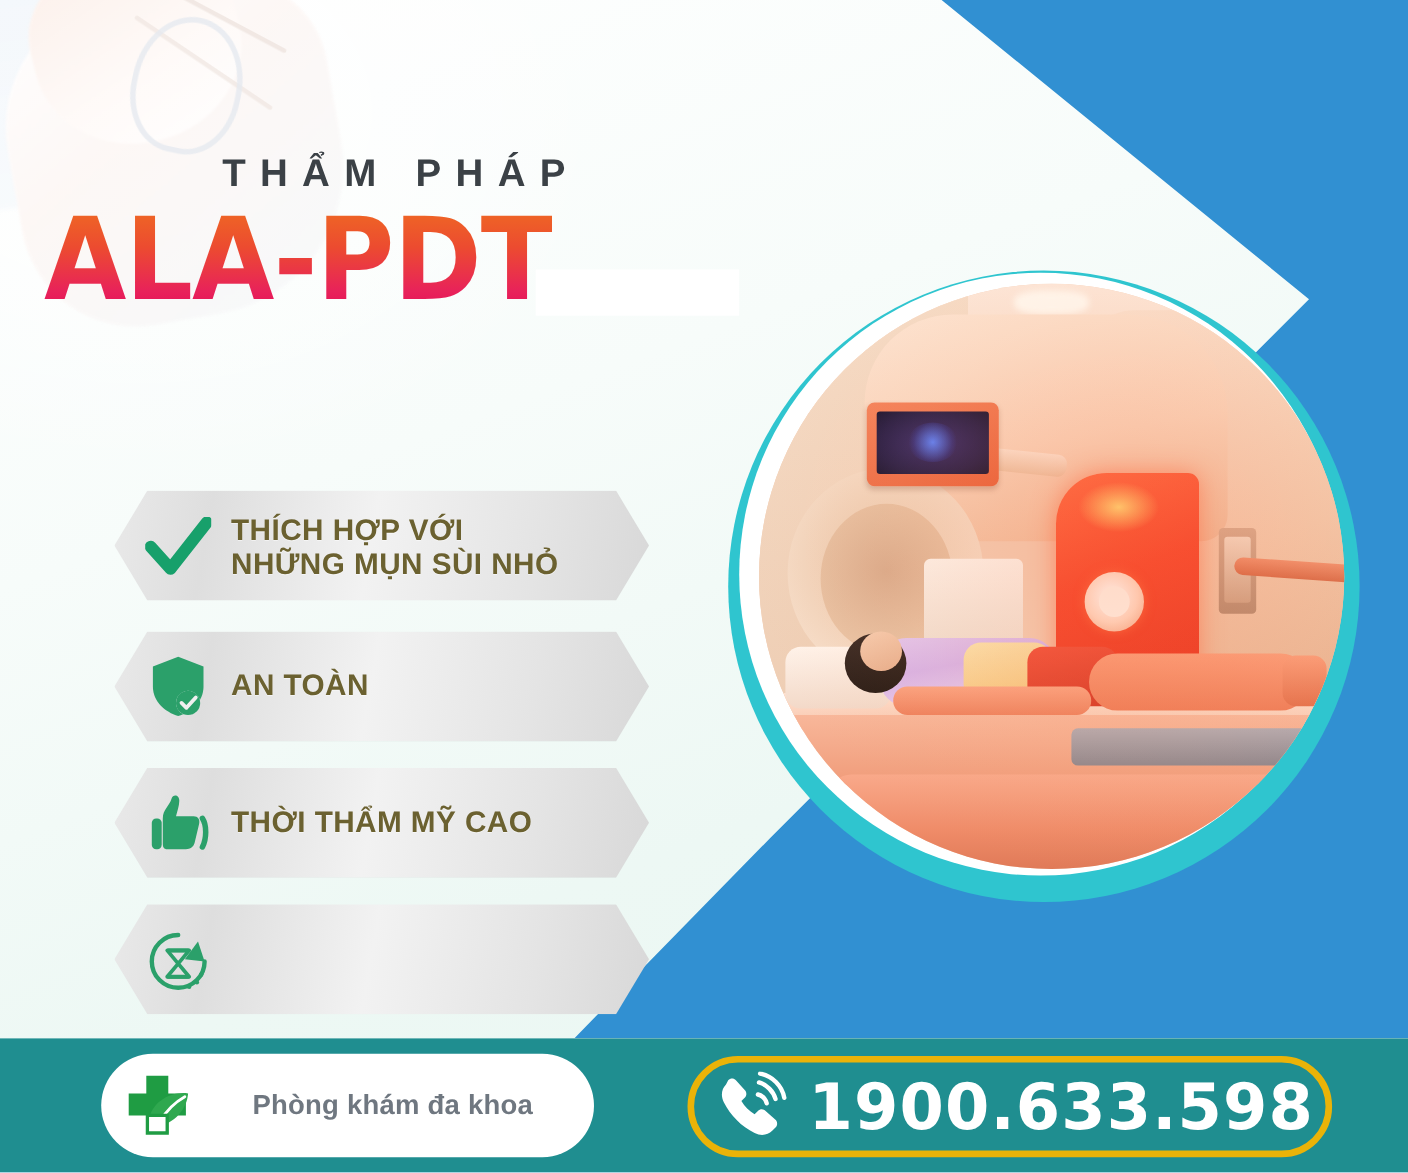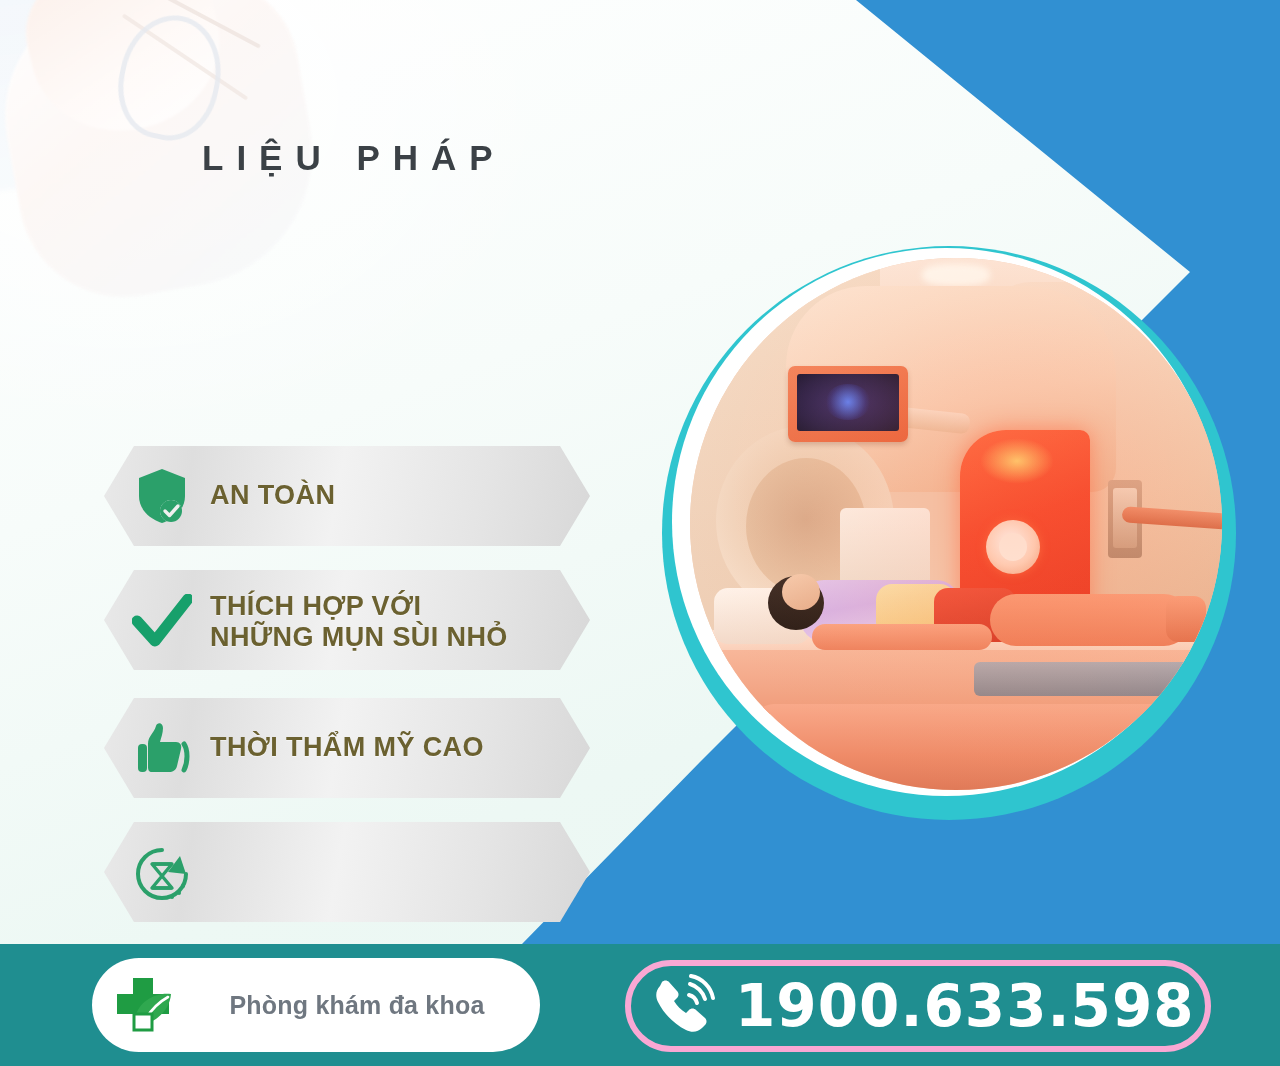--- a/index.html
+++ b/index.html
@@ -158,21 +158,21 @@
   .footer{position:absolute;left:0;top:944px;width:1280px;height:122px;background:#1f8e90;padding-left:19px;}
   .clinic-pill{position:absolute;left:92px;top:14px;width:448px;height:94px;border-radius:47px;
     background:#ffffff;display:flex;align-items:center;}
   .clinic-logo{flex:0 0 104px;display:flex;align-items:center;justify-content:center;}
   .clinic-copy{display:flex;flex-direction:column;align-items:center;justify-content:center;
     flex:1;padding-right:22px;}
   .clinic-sub{font-size:25px;font-weight:700;color:#6f7780;letter-spacing:.2px;line-height:1.05;}
   .clinic-name{font-size:43px;font-weight:900;color:#6f7780;letter-spacing:1px;line-height:1.0;
     font-family:"DejaVu Sans", sans-serif;}
   .phone-box{position:absolute;left:625px;top:16px;width:586px;height:92px;border-radius:46px;
-    border:6px solid #f9a8d4;display:flex;align-items:center;box-sizing:border-box;}
+    border:6px solid #eab308;display:flex;align-items:center;box-sizing:border-box;}
   .phone-icon{flex:0 0 104px;display:flex;align-items:center;justify-content:center;}
   .phone-number{font-size:58px;font-weight:900;color:#ffffff;letter-spacing:1px;
     font-family:"DejaVu Sans", sans-serif;line-height:1;}
 </style>
 </head>
 <body>
 
 <div class="banner">
 
   <div class="bg-base"></div>
@@ -184,48 +184,52 @@
     <div class="mask"></div>
     <div class="strap"></div>
     <div class="strap2"></div>
     <div class="steth"></div>
   </div>
 
   <div class="blue-wedge"></div>
   <div class="wedge-sliver"></div>
 
   <div class="headline">
-    <div class="kicker">LIỆU PHÁP</div>
+    <div class="kicker">THẨM PHÁP</div>
+    <div class="wordmark-wrap">
+      <span class="wordmark">ALA-PDT</span>
+      <div class="white-block"></div>
+    </div>
   </div>
 
   <div class="features">
+
+    <div class="badge tall">
+      <div class="badge-icon">
+        <svg width="60" height="56" viewBox="0 0 60 56">
+          <path d="M5 27 L23 47 L56 5" stroke="#17a06b" stroke-width="11" fill="none" stroke-linecap="round" stroke-linejoin="round"></path>
+        </svg>
+      </div>
+      <div class="badge-text">
+        <span>THÍCH HỢP VỚI</span>
+        <span class="l2">NHỮNG MỤN SÙI NHỎ</span>
+      </div>
+    </div>
 
     <div class="badge">
       <div class="badge-icon">
         <svg width="54" height="58" viewBox="0 0 54 58">
           <path d="M27 2 L50 11 V29 C50 43 39 52 27 56 C15 52 4 43 4 29 V11 Z" fill="#2ba06a"></path>
           <path d="M36 33 a11 11 0 1 0 0.01 0" fill="#eeeeee"></path>
           <circle cx="36" cy="44" r="11" fill="#2ba06a"></circle>
           <path d="M30 44 l4.5 4.5 L43 39" stroke="#f0f0f0" stroke-width="3.4" fill="none" stroke-linecap="round" stroke-linejoin="round"></path>
         </svg>
       </div>
       <div class="badge-text">
         <span>AN TOÀN</span>
-      </div>
-    </div>
-
-    <div class="badge tall">
-      <div class="badge-icon">
-        <svg width="60" height="56" viewBox="0 0 60 56">
-          <path d="M5 27 L23 47 L56 5" stroke="#17a06b" stroke-width="11" fill="none" stroke-linecap="round" stroke-linejoin="round"></path>
-        </svg>
-      </div>
-      <div class="badge-text">
-        <span>THÍCH HỢP VỚI</span>
-        <span class="l2">NHỮNG MỤN SÙI NHỎ</span>
       </div>
     </div>
 
     <div class="badge">
       <div class="badge-icon">
         <svg width="56" height="56" viewBox="0 0 56 56">
           <path d="M14 24 C14 16 20 13 22 6 C23 2 29 2 29 8 C29 13 27 18 26 22 L42 22 C46 22 48 25 47 29 L43 46 C42 50 39 52 35 52 L18 52 C15 52 14 50 14 47 Z" fill="#2ba06a"></path>
           <rect x="4" y="24" width="9" height="28" rx="4" fill="#2ba06a"></rect>
           <path d="M50 24 C54 30 54 42 50 50" stroke="#2ba06a" stroke-width="5" fill="none" stroke-linecap="round"></path>
         </svg>

